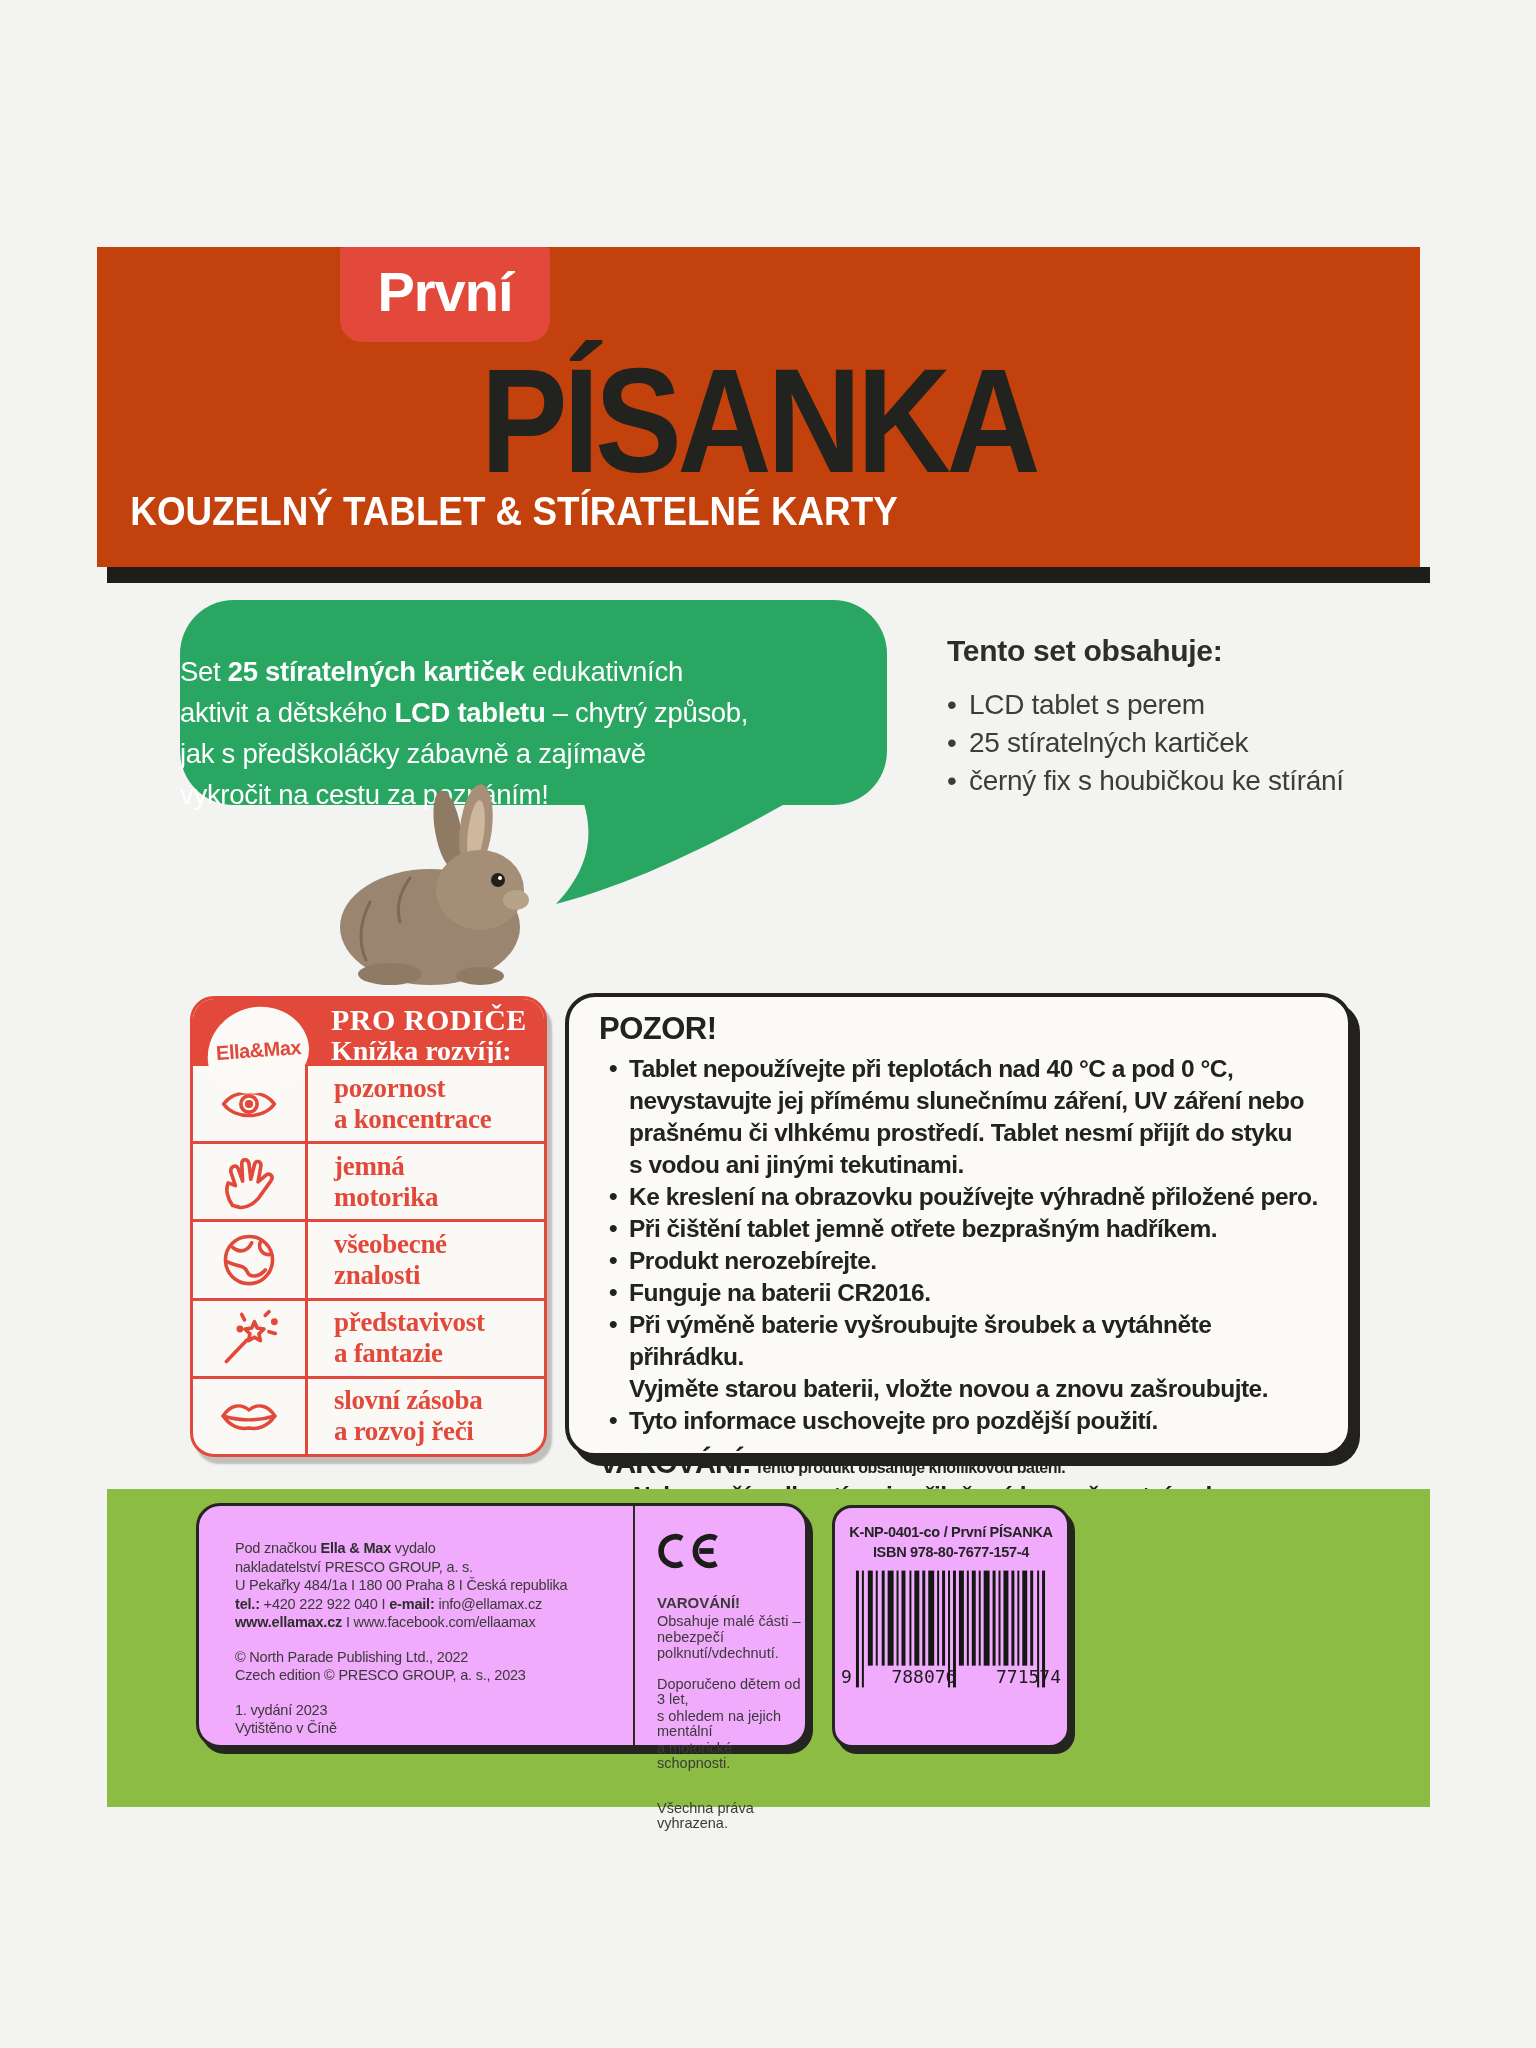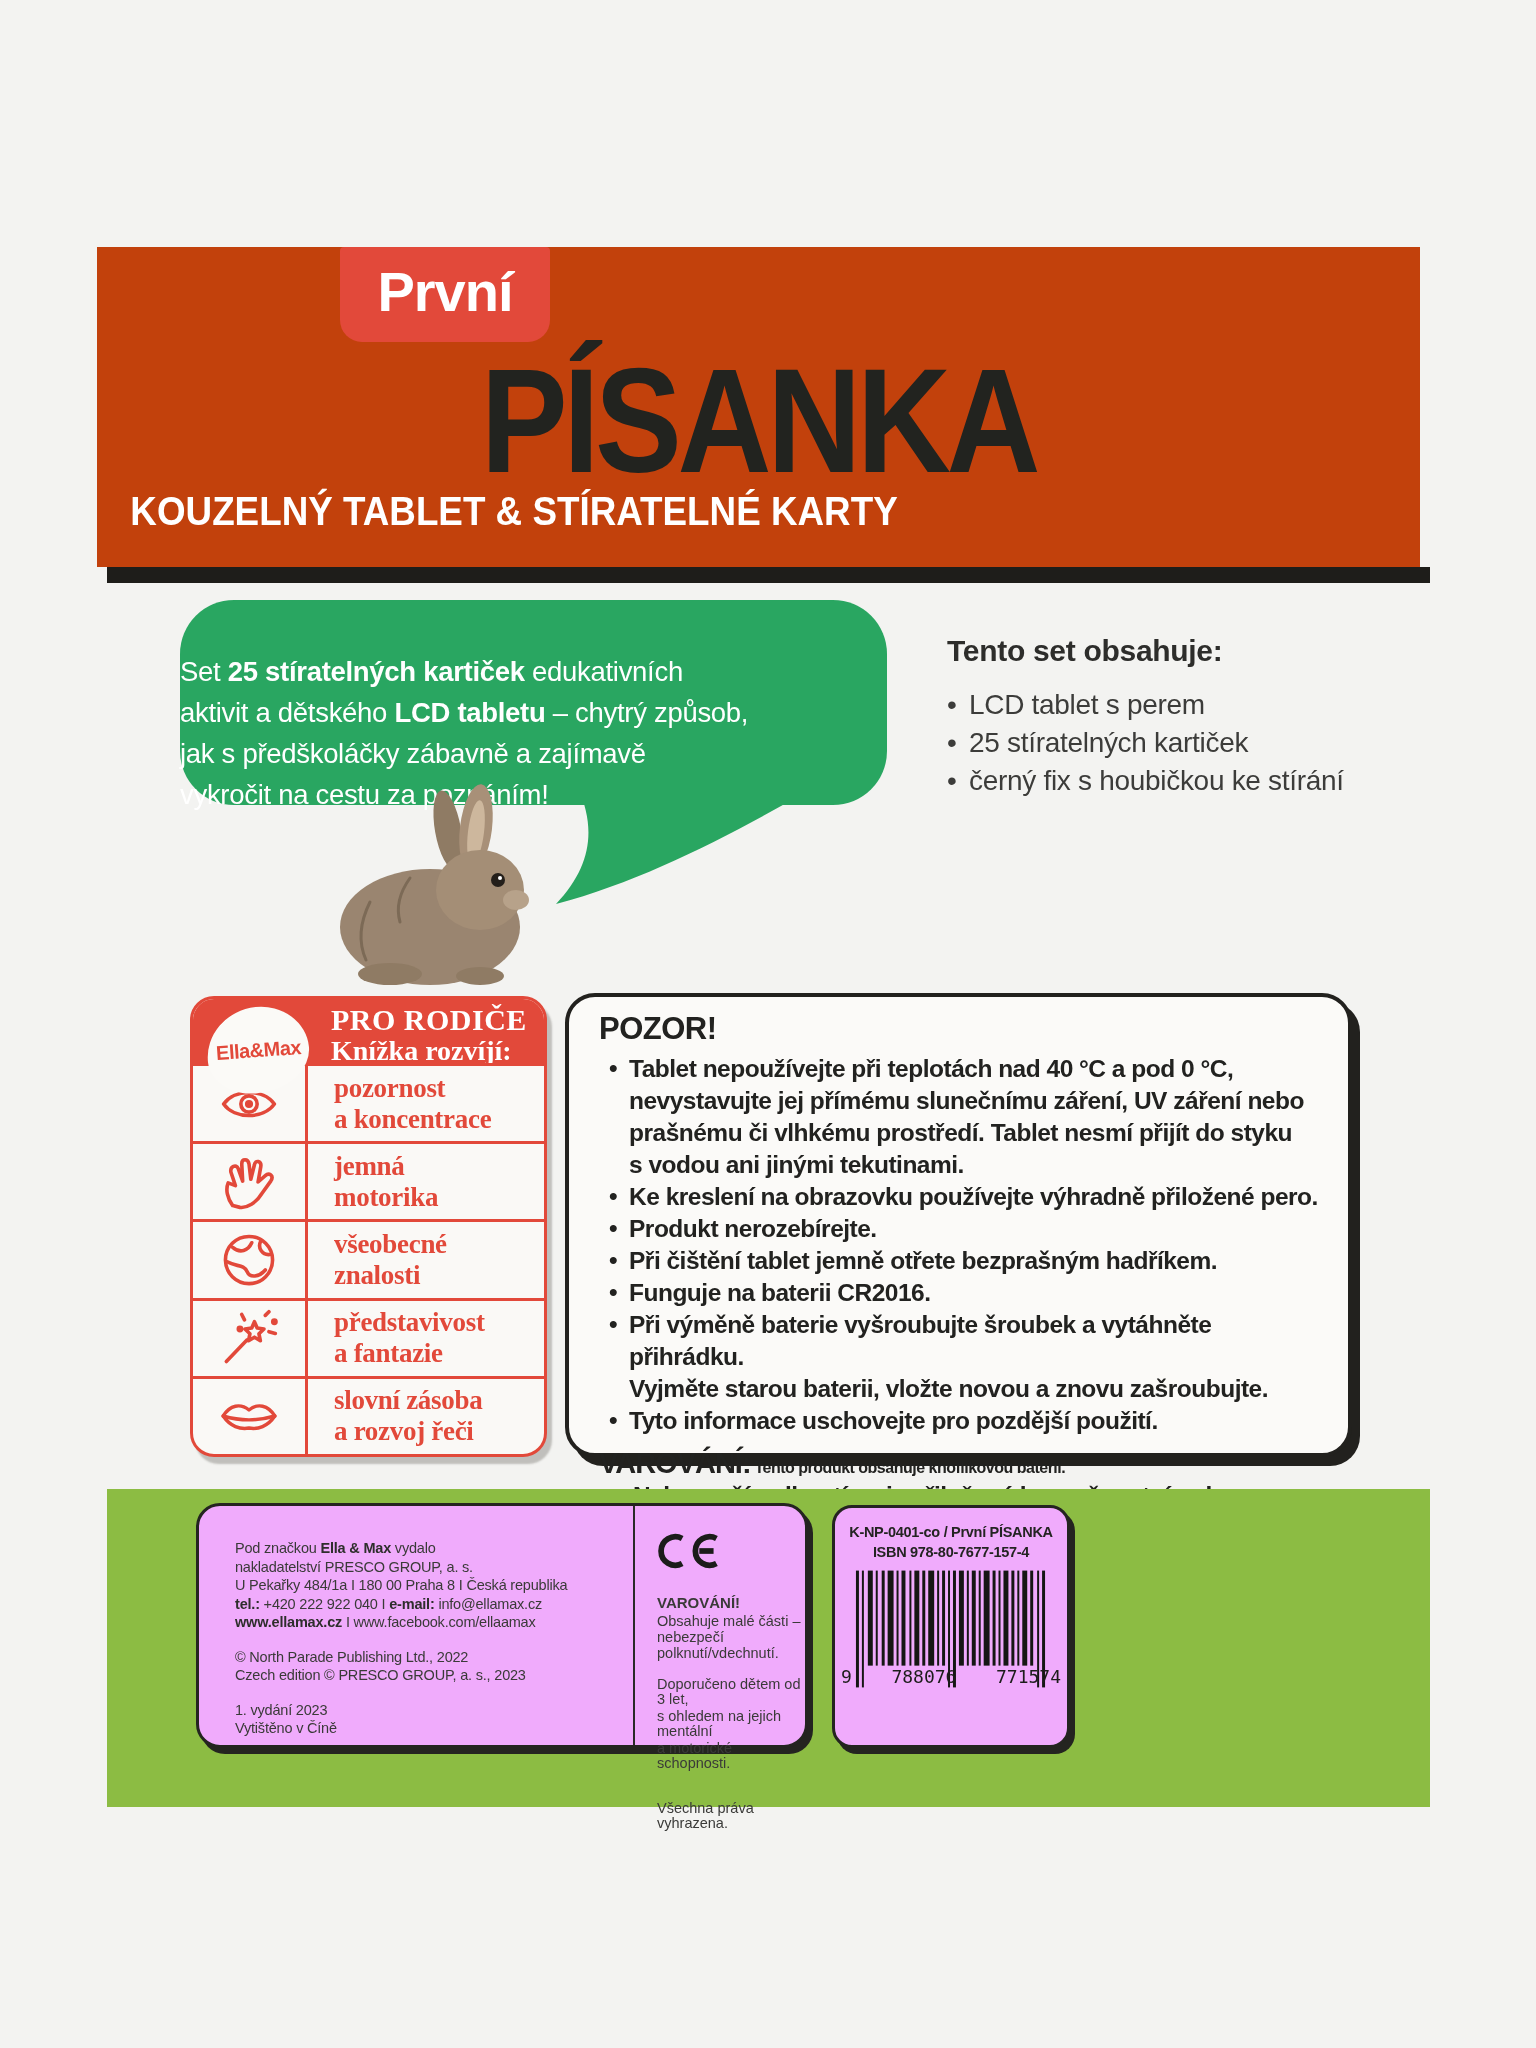--- a/index.html
+++ b/index.html
@@ -218,22 +218,22 @@
     </div>
   </div>
 
   <div class="pozor">
     <div class="pz-title">POZOR!</div>
     <div class="pz-line bullet">Tablet nepoužívejte při teplotách nad 40 °C a pod 0 °C,</div>
     <div class="pz-line">nevystavujte jej přímému slunečnímu záření, UV záření nebo</div>
     <div class="pz-line">prašnému či vlhkému prostředí. Tablet nesmí přijít do styku</div>
     <div class="pz-line">s vodou ani jinými tekutinami.</div>
     <div class="pz-line bullet">Ke kreslení na obrazovku používejte výhradně přiložené pero.</div>
+    <div class="pz-line bullet">Při čištění tablet jemně otřete bezprašným hadříkem.</div>
     <div class="pz-line bullet">Produkt nerozebírejte.</div>
-    <div class="pz-line bullet">Při čištění tablet jemně otřete bezprašným hadříkem.</div>
     <div class="pz-line bullet">Funguje na baterii CR2016.</div>
     <div class="pz-line bullet">Při výměně baterie vyšroubujte šroubek a vytáhněte přihrádku.</div>
     <div class="pz-line">Vyjměte starou baterii, vložte novou a znovu zašroubujte.</div>
     <div class="pz-line bullet">Tyto informace uschovejte pro pozdější použití.</div>
     <div class="pz-warn">
       <div><span class="lbl">VAROVÁNÍ:</span><span class="txt"> Tento produkt obsahuje knoflíkovou baterii.</span></div>
       <div class="w2">Nebezpečí polknutí – viz přiložené bezpečnostní pokyny.</div>
     </div>
   </div>
 

